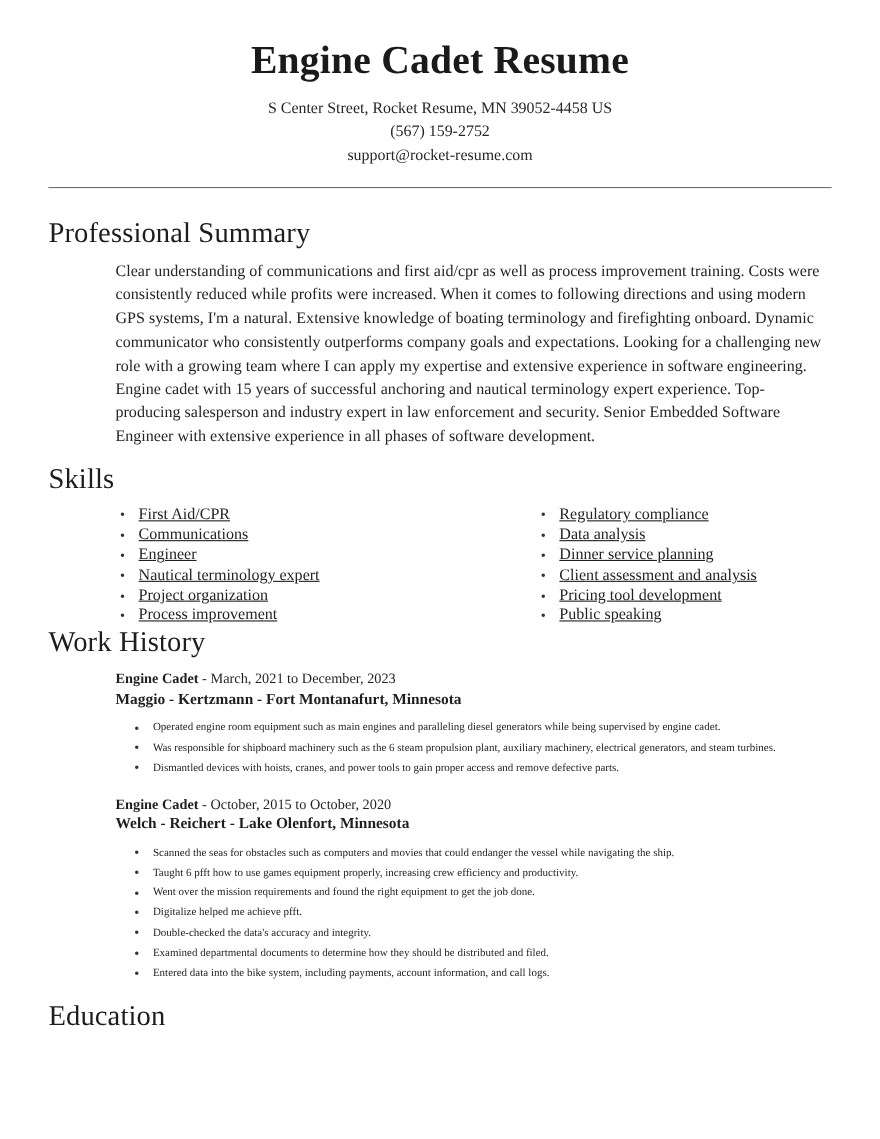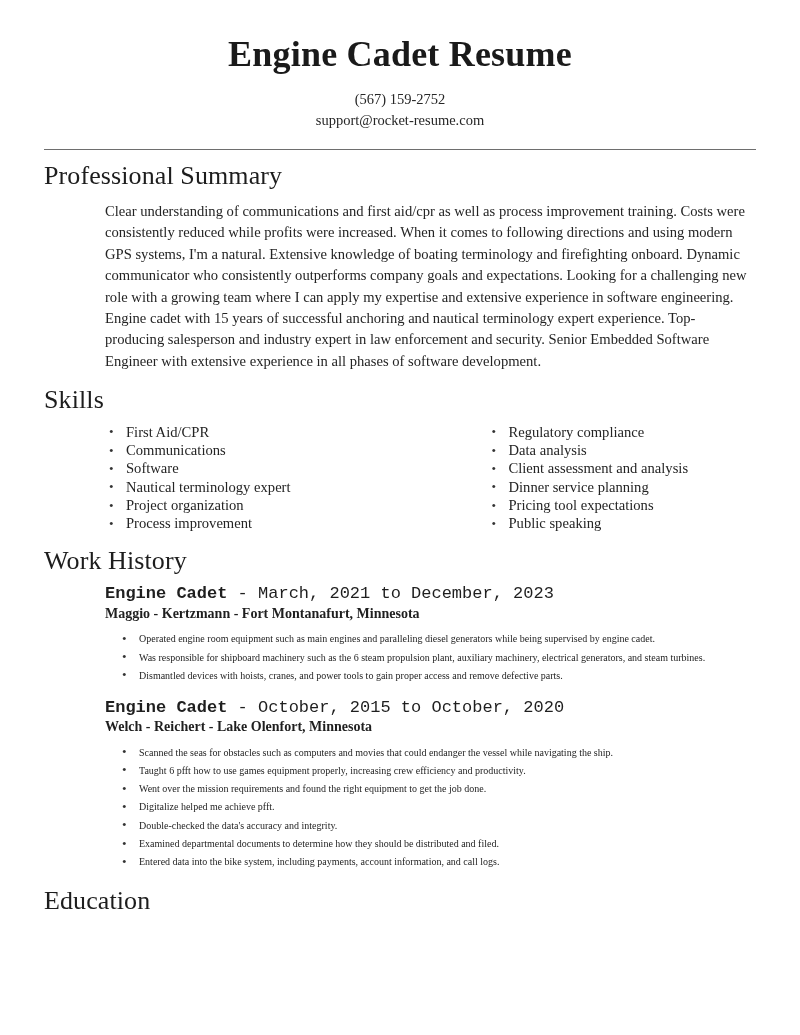--- a/index.html
+++ b/index.html
@@ -56,23 +56,23 @@
     padding: 0 44px;
   }
   .section-heading {
     font-size: 26px;
     font-weight: 400;
     line-height: 1.1;
     color: #1d1d1d;
     margin: 0;
     letter-spacing: 0.1px;
   }
-  #section-summary { margin-top: 12px; }
+  #section-summary { margin-top: 27px; }
   #section-skills { margin-top: 14px; }
-  #section-work { margin-top: 13px; }
+  #section-work { }
   #section-education { margin-top: 16px; }
 
   .section-body {
     padding-left: 61px;   
     padding-right: 7px;
   }
 
   
   .summary-text {
     font-size: 14.6px;
@@ -84,20 +84,21 @@
 
   
   .skills-columns {
     display: flex;
     margin-top: 9px;
     padding-left: 61px;
   }
   .skills-col {
     width: 50%;
     box-sizing: border-box;
+    text-decoration: underline;
   }
   .skills-col:last-child { padding-left: 57px; }
   ul.bullets {
     list-style: none;
     margin: 0;
     padding: 0;
   }
   ul.bullets > li {
     position: relative;
     padding-left: 21px;
@@ -113,24 +114,23 @@
     top: -0.5px;
     font-size: 13px;
     line-height: 18px;
     color: #333;
   }
 
   
   .job { margin-top: 10px; }
   .job:first-child { margin-top: 9px; }
   .job-title-line {
-    font-size: 17px;
+    font-size: 13px;
     line-height: 19.5px;
     color: #1f1f1f;
-    font-family: Liberation Mono, monospace;
   }
   .job-title-line .role { font-weight: 700; }
   .job-title-line .dates { font-weight: 400; }
   .job-company-line {
     font-size: 14px;
     line-height: 19.5px;
     font-weight: 700;
     color: #1f1f1f;
   }
   ul.job-bullets {
@@ -157,20 +157,21 @@
   }
   .job + .job { margin-top: 13px; }
 </style>
 </head>
 <body>
 
 <div class="page">
 
   <div class="resume-header">
     <h1 class="resume-title">Engine Cadet Resume</h1>
+    <p class="contact-line">S Center Street, Rocket Resume, MN 39052-4458 US</p>
     <p class="contact-line">(567) 159-2752</p>
     <p class="contact-line">support@rocket-resume.com</p>
   </div>
   <hr class="header-rule">
 
   <div class="section" id="section-summary">
     <h2 class="section-heading">Professional Summary</h2>
     <div class="section-body">
       <p class="summary-text">Clear understanding of communications and first aid/cpr as well as process improvement training. Costs were consistently reduced while profits were increased. When it comes to following directions and using modern GPS systems, I'm a natural. Extensive knowledge of boating terminology and firefighting onboard. Dynamic communicator who consistently outperforms company goals and expectations. Looking for a challenging new role with a growing team where I can apply my expertise and extensive experience in software engineering. Engine cadet with 15 years of successful anchoring and nautical terminology expert experience. Top-producing salesperson and industry expert in law enforcement and security. Senior Embedded Software Engineer with extensive experience in all phases of software development.</p>
     </div>
@@ -178,33 +179,33 @@
 
   <div class="section" id="section-skills">
     <h2 class="section-heading">Skills</h2>
   </div>
   <div class="section">
     <div class="skills-columns">
       <div class="skills-col">
         <ul class="bullets">
           <li>First Aid/CPR</li>
           <li>Communications</li>
-          <li>Software</li>
+          <li>Engineer</li>
           <li>Nautical terminology expert</li>
           <li>Project organization</li>
           <li>Process improvement</li>
         </ul>
       </div>
       <div class="skills-col">
         <ul class="bullets">
           <li>Regulatory compliance</li>
           <li>Data analysis</li>
+          <li>Dinner service planning</li>
           <li>Client assessment and analysis</li>
-          <li>Dinner service planning</li>
-          <li>Pricing tool expectations</li>
+          <li>Pricing tool development</li>
           <li>Public speaking</li>
         </ul>
       </div>
     </div>
   </div>
 
   <div class="section" id="section-work">
     <h2 class="section-heading">Work History</h2>
     <div class="section-body">
 

